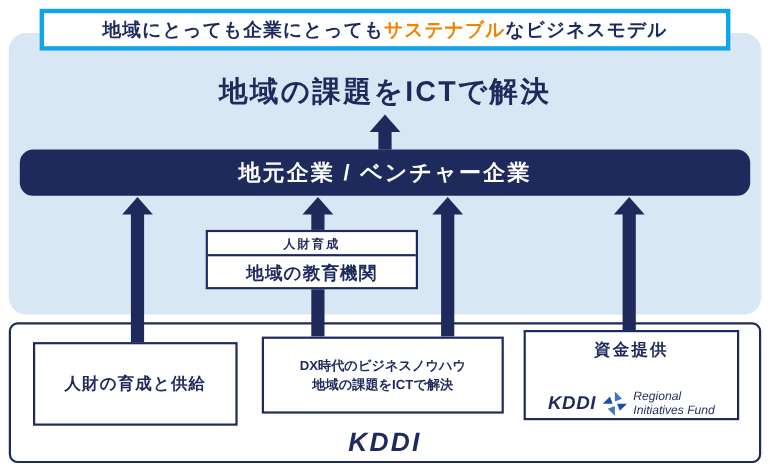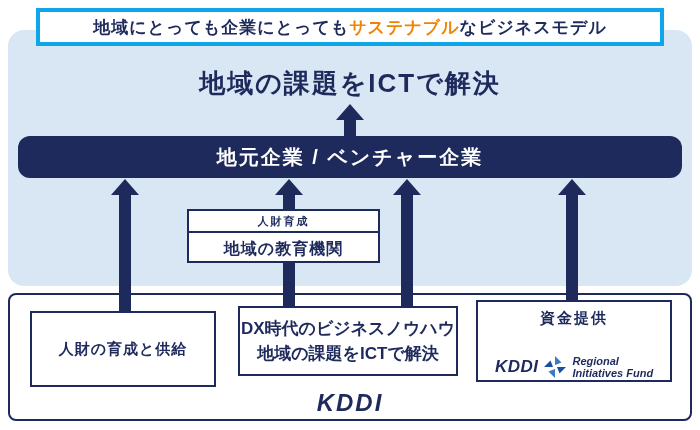--- a/index.html
+++ b/index.html
@@ -44,26 +44,26 @@
   .edu-name { font-size:16px; font-weight:bold; padding-top:6px; letter-spacing:1px; }
 
   
   .bottom-section { position:absolute; left:8px; top:293px; width:684px; height:128px;
                     background:#ffffff; border:2px solid #1e2a5c; border-radius:8px; z-index:0; }
 
   .box { position:absolute; background:#ffffff; border:2px solid #1e2a5c; z-index:2;
          color:#1e2a5c; font-weight:bold; display:flex; flex-direction:column;
          align-items:center; justify-content:center; text-align:center; }
   .box1 { left:30px; top:311px; width:186px; height:76px; font-size:15px; letter-spacing:1px; }
-  .box2 { left:238px; top:306px; width:220px; height:70px; font-size:17px; line-height:1.5; }
+  .box2 { left:238px; top:306px; width:220px; height:70px; font-size:12px; line-height:1.5; }
   .box3 { left:476px; top:300px; width:196px; height:82px; justify-content:space-between; padding-top:7px; }
   .fund-title { font-size:15px; font-weight:bold; letter-spacing:2px; }
   .fund-row { display:flex; align-items:center; justify-content:center; gap:5px; margin-top:8px; }
   .fund-kddi { font-size:17px; font-weight:900; font-style:italic; color:#1e2a5c; letter-spacing:0.5px; }
-  .fund-name { font-size:11px; font-weight:bold; font-style:italic; color:#1e2a5c;
+  .fund-name { font-size:11px; font-weight:normal; font-style:italic; color:#1e2a5c;
                text-align:left; line-height:1.15; }
 
   
   .kddi-logo { position:absolute; left:0; top:389px; width:700px; text-align:center; z-index:2;
                font-size:24px; font-weight:900; font-style:italic; color:#1e2a5c; letter-spacing:2px; }
 </style>
 </head>
 <body>
 
 <div class="canvas">

